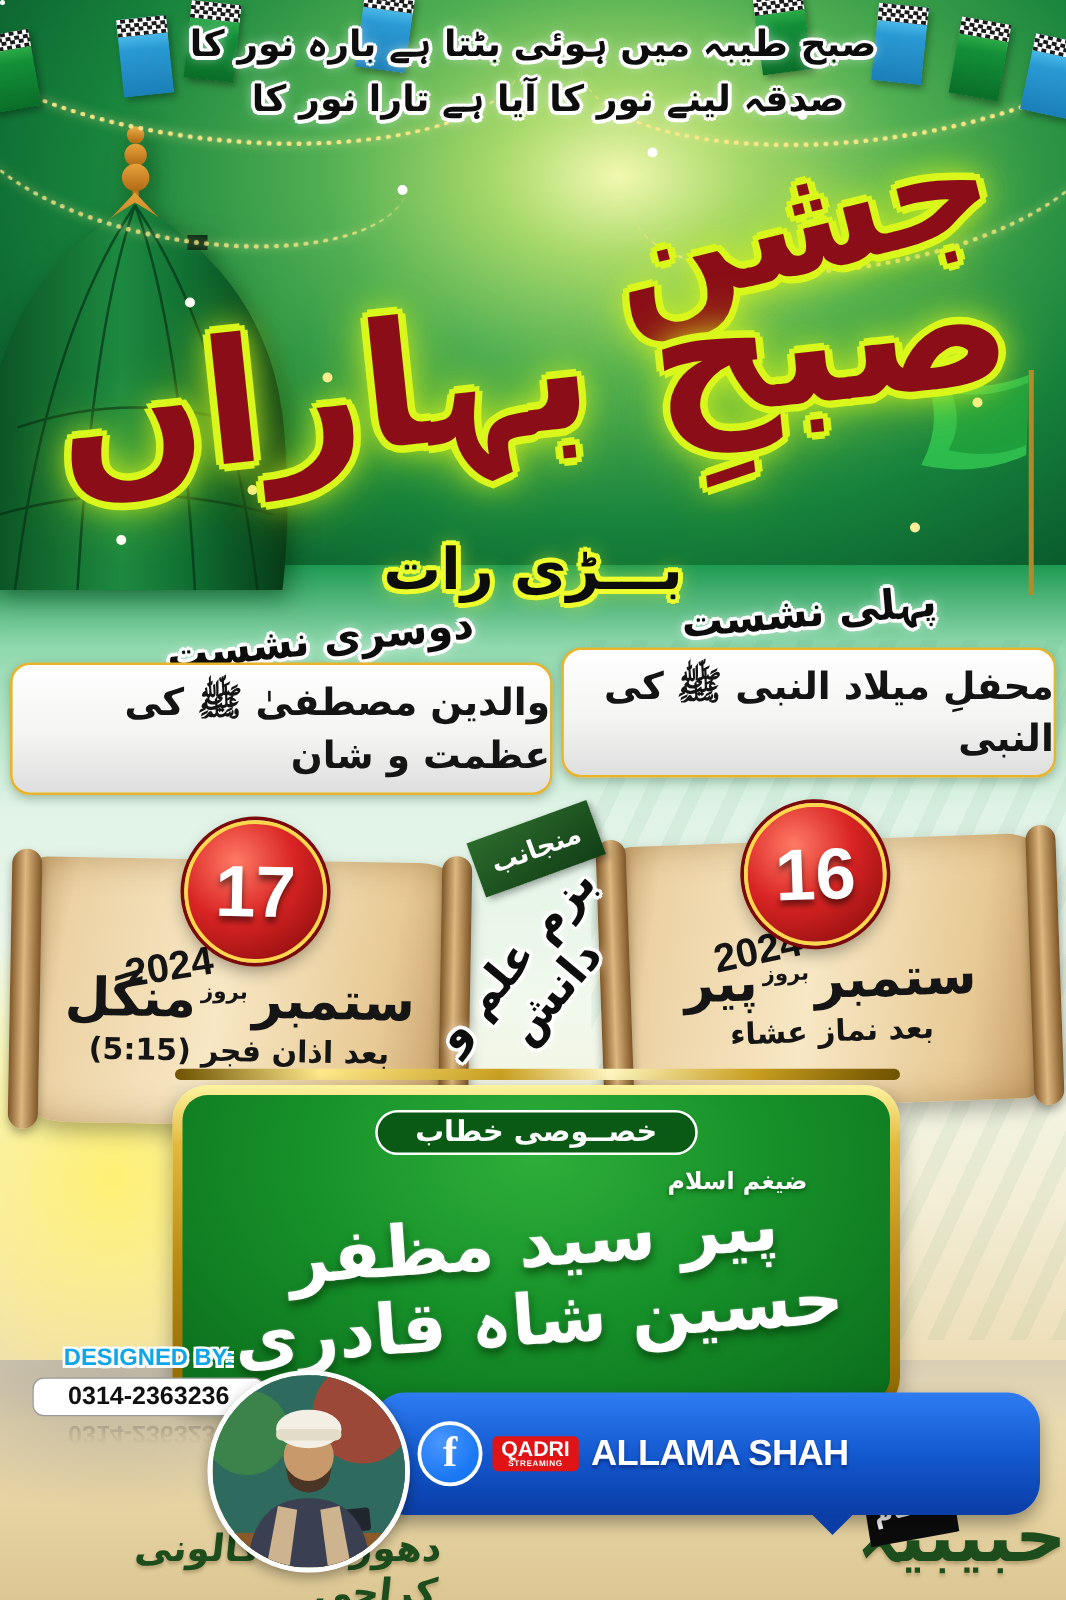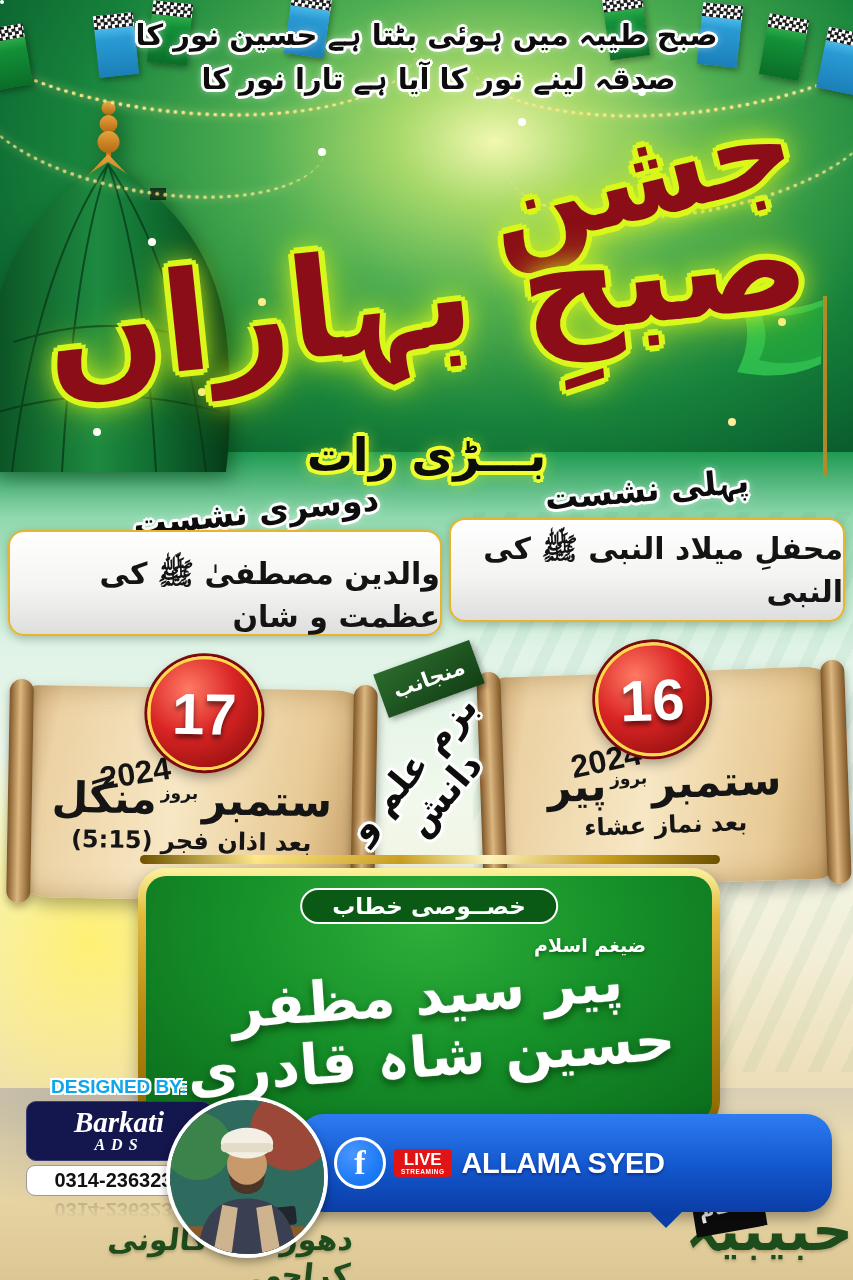--- a/index.html
+++ b/index.html
@@ -66,21 +66,21 @@
   .title2{left:0;right:0;top:212px;font-size:138px;line-height:1.25;transform:rotate(-6deg);}
   .subtitle{left:0;right:0;top:428px;font-size:46px;font-weight:700;letter-spacing:2px;}
 
   .sess-head{font-size:33px;font-weight:700;}
   .sess-head-1{right:26px;top:470px;width:360px;transform:rotate(-5deg);}
   .sess-head-2{left:96px;top:492px;width:320px;transform:rotate(-6deg);}
   .sess-box{background:linear-gradient(180deg,#ffffff 0%,#f4f4f2 55%,#dedede 100%);
     border:2px solid #e8b42c;border-radius:16px;box-shadow:0 3px 8px rgba(0,40,10,.25);
     display:flex;align-items:center;justify-content:center;font-weight:700;color:#141414;}
   .sess-box-1{right:8px;top:518px;width:392px;height:100px;font-size:30px;}
-  .sess-box-2{left:8px;top:530px;width:430px;height:102px;font-size:30px;align-items:flex-end;}
+  .sess-box-2{left:8px;top:530px;width:430px;height:102px;font-size:30px;}
 
   
   .scroll{position:absolute;width:352px;height:212px;
     background:linear-gradient(100deg,#c79f6b 0%,#ecd2a4 12%,#f7e7c4 46%,#e7c994 80%,#c09660 100%);
     border-radius:20px 34px 24px 38px/34px 22px 40px 24px;
     box-shadow:inset 0 0 28px rgba(120,80,20,.38),4px 8px 16px rgba(0,0,0,.28);}
   .scroll::before,.scroll::after{content:"";position:absolute;top:-6px;bottom:-6px;width:24px;border-radius:12px;
     background:linear-gradient(90deg,#7e5526,#dcb77f 45%,#7e5526);box-shadow:0 4px 8px rgba(0,0,0,.3);}
   .scroll::before{left:-8px;}
   .scroll::after{right:-8px;}
@@ -213,21 +213,21 @@
 
   <div class="flag flag-g" style="left:-12px;top:26px;--r:-10deg"></div>
   <div class="flag flag-b" style="left:96px;top:14px;--r:-6deg"></div>
   <div class="flag flag-g" style="left:150px;top:2px;--r:6deg"></div>
   <div class="flag flag-b" style="left:288px;top:-6px;--r:8deg"></div>
   <div class="flag flag-g" style="left:606px;top:-4px;--r:-8deg"></div>
   <div class="flag flag-b" style="left:700px;top:4px;--r:6deg"></div>
   <div class="flag flag-g" style="left:764px;top:16px;--r:10deg"></div>
   <div class="flag flag-b" style="left:822px;top:30px;--r:12deg"></div>
 
-  <div class="abs ctr rtl poetry poetry1 outline-w">صبح طیبہ میں ہوئی بٹتا ہے حسین نور کا</div>
+  <div class="abs ctr rtl poetry poetry1 outline-w">صبح طیبہ میں ہوئی بٹتا ہے بارہ نور کا</div>
   <div class="abs ctr rtl poetry poetry2 outline-w">صدقہ لینے نور کا آیا ہے تارا نور کا</div>
 
   <div class="abs rtl title-red title1">جشن</div>
   <div class="abs ctr rtl title-red title2">صبحِ بہاراں</div>
   <div class="abs ctr rtl subtitle glow-y">بـــڑی رات</div>
 
   <div class="abs ctr rtl sess-head sess-head-1 outline-w">پہلی نشست</div>
   <div class="abs rtl sess-box sess-box-1">
     <span>محفلِ میلاد النبی ﷺ کی النبی</span>
   </div>
@@ -262,24 +262,20 @@
   <div class="abs panel">
     <div class="panel-in">
       <div class="panel-pill rtl">خصــوصی خطاب</div>
       <div class="panel-hon rtl">ضیغم اسلام</div>
       <div class="panel-name rtl">پیر سید مظفر حسین شاہ قادری</div>
     </div>
   </div>
 
   <div class="abs designer">
     <div class="designer-label">DESIGNED BY:</div>
-    <div class="designer-box">
-      <div class="designer-name">Barkati</div>
-      <div class="designer-sub">ADS</div>
-    </div>
     <div class="designer-phone">0314-2363236</div>
     <div class="phone-refl">0314-2363236</div>
   </div>
 
   <div class="abs photo">
     <svg viewBox="0 0 100 100" width="100%" height="100%">
       <rect width="100" height="100" fill="#2e6b5e"></rect>
       <circle cx="78" cy="20" r="26" fill="#b8402e" opacity=".8"></circle>
       <circle cx="18" cy="30" r="22" fill="#3f8a46" opacity=".8"></circle>
       <rect x="0" y="82" width="100" height="18" fill="#8a5a2a"></rect>
@@ -291,25 +287,25 @@
       <circle cx="50" cy="42" r="13" fill="#c8996b"></circle>
       <path d="M38 48 Q50 66 62 48 Q60 60 50 61 Q40 60 38 48 Z" fill="#4a3526"></path>
       <ellipse cx="50" cy="28" rx="17" ry="10" fill="#f3efe4"></ellipse>
       <rect x="33" y="28" width="34" height="6" rx="3" fill="#e3dcc8"></rect>
     </svg>
   </div>
 
   <div class="abs livebar">
     <div class="fb">f</div>
     <div class="live-badge">
-      <div class="live-word">LIVE</div>
+      <div class="live-word">QADRI</div>
       <div class="streaming-word">STREAMING</div>
     </div>
     <div class="live-name">
-      <div>ALLAMA SYED</div>
+      <div>ALLAMA SHAH</div>
     </div>
   </div>
 
   <div class="abs rtl venue-tag">بمقام</div>
   <div class="abs venue-line">
     <span class="venue-masjid">حبیبیہ مسجـــــــد</span>
     <span class="venue-loc">دھوراجی کالونی کراچی</span>
   </div>
 
 </div>

